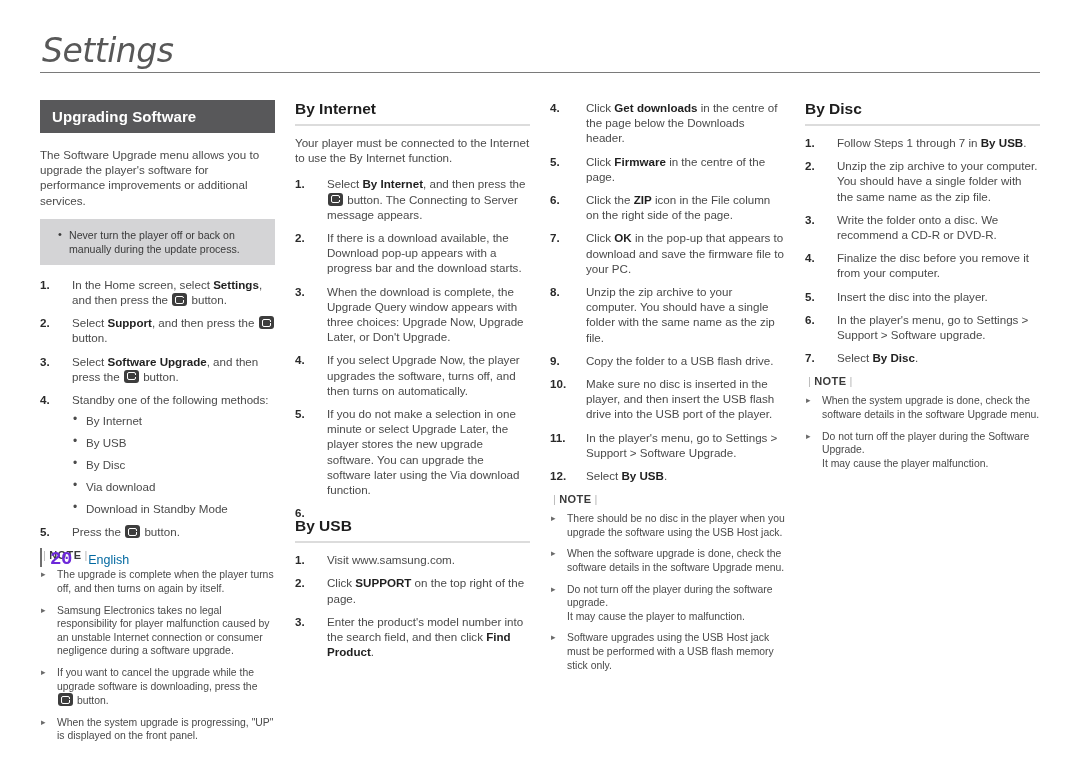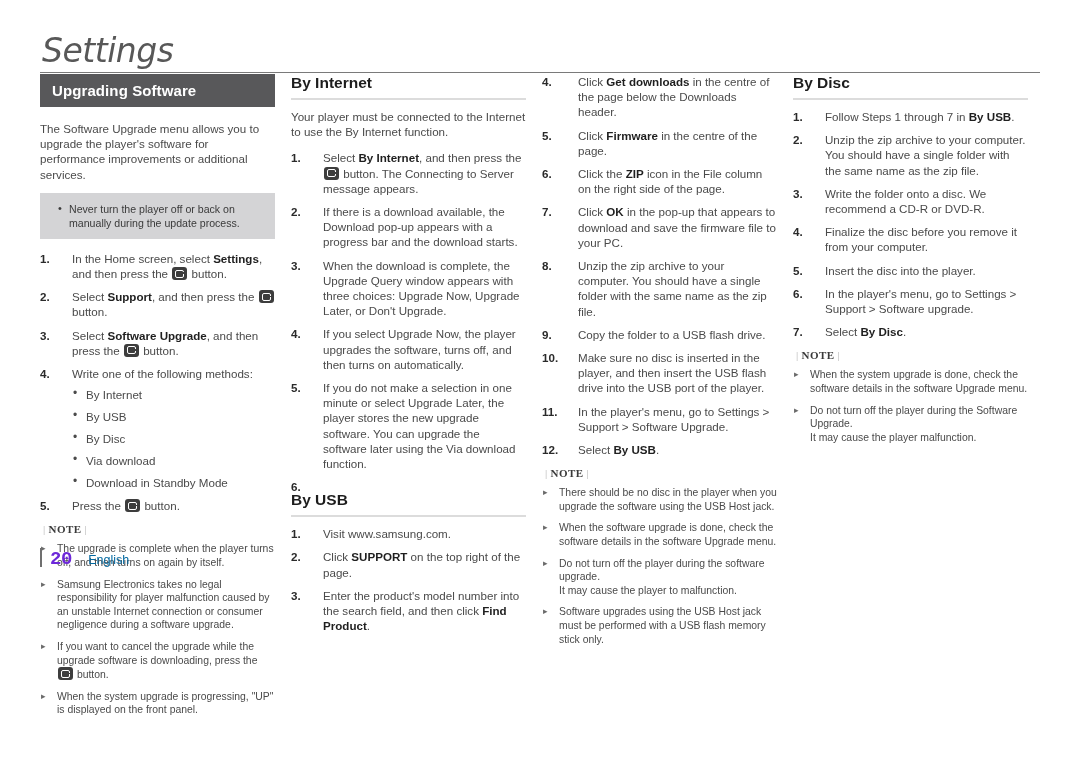--- a/index.html
+++ b/index.html
@@ -42,24 +42,25 @@
   .page-header .header-rule {
     height: 1px;
     background: #7a7a7a;
     width: 1000px;
   }
 
   
   .columns {
     position: absolute;
     left: 40px;
-    top: 74px;
+    top: 100px;
     width: 1000px;
     display: flex;
     gap: 16px;
+    justify-content: space-between;
   }
   .col {
     width: 235px;
     flex: 0 0 235px;
   }
 
   
   .titlebar {
     background: #58585a;
     color: #ffffff;
@@ -157,21 +158,21 @@
     content: "\2022";
     position: absolute;
     left: 1px;
     top: -1px;
     font-size: 12px;
     color: #4a4a4a;
   }
 
   
   .note-label {
-    font-family: Liberation Serif, serif;
+    font-family: Liberation Sans, sans-serif;
     font-size: 11px;
     font-weight: bold;
     color: #3a3a3a;
     letter-spacing: 0.4px;
     margin: 10px 0 7px 0;
   }
   .note-label .pipe {
     color: #b5b5b5;
     font-weight: normal;
     padding: 0 3px;
@@ -280,21 +281,21 @@
       <div class="para">The Software Upgrade menu allows you to upgrade the player's software for performance improvements or additional services.</div>
 
       <div class="graybox">
         <div class="gb-item">Never turn the player off or back on manually during the update process.</div>
       </div>
 
       <ol class="numlist">
           <li class=""><span class="num">1.</span><span>In the Home screen, select <b>Settings</b>, and then press the <span class="ebtn"></span> button.</span></li>
           <li class=""><span class="num">2.</span><span>Select <b>Support</b>, and then press the <span class="ebtn"></span> button.</span></li>
           <li class=""><span class="num">3.</span><span>Select <b>Software Upgrade</b>, and then press the <span class="ebtn"></span> button.</span></li>
-          <li class=""><span class="num">4.</span><span>Write one of the following methods:</span><ul class="sublist">
+          <li class=""><span class="num">4.</span><span>Standby one of the following methods:</span><ul class="sublist">
               <li>By Internet</li>
               <li>By USB</li>
               <li>By Disc</li>
               <li>Via download</li>
               <li>Download in Standby Mode</li>
             </ul></li>
           <li class=""><span class="num">5.</span><span>Press the <span class="ebtn"></span> button.</span></li>
         </ol>
 
       <div class="note-label">

